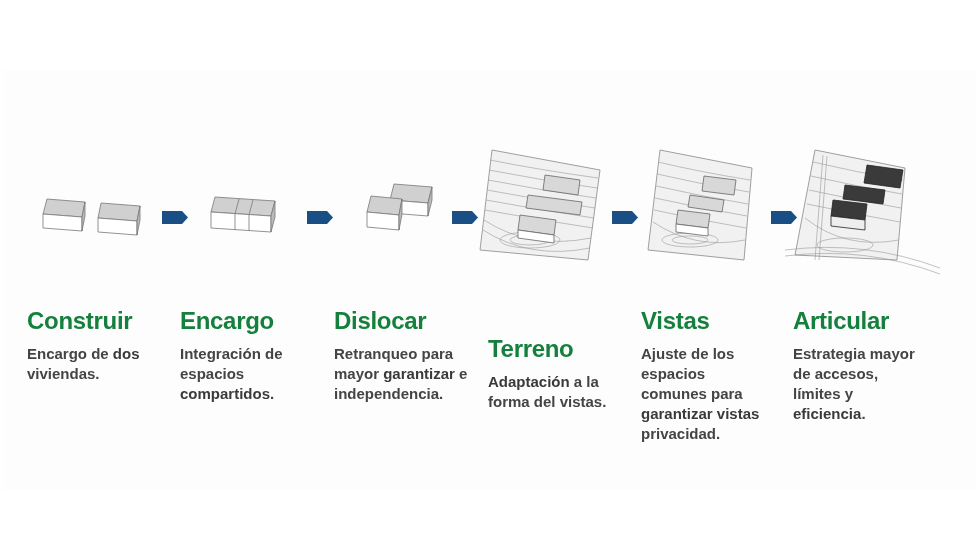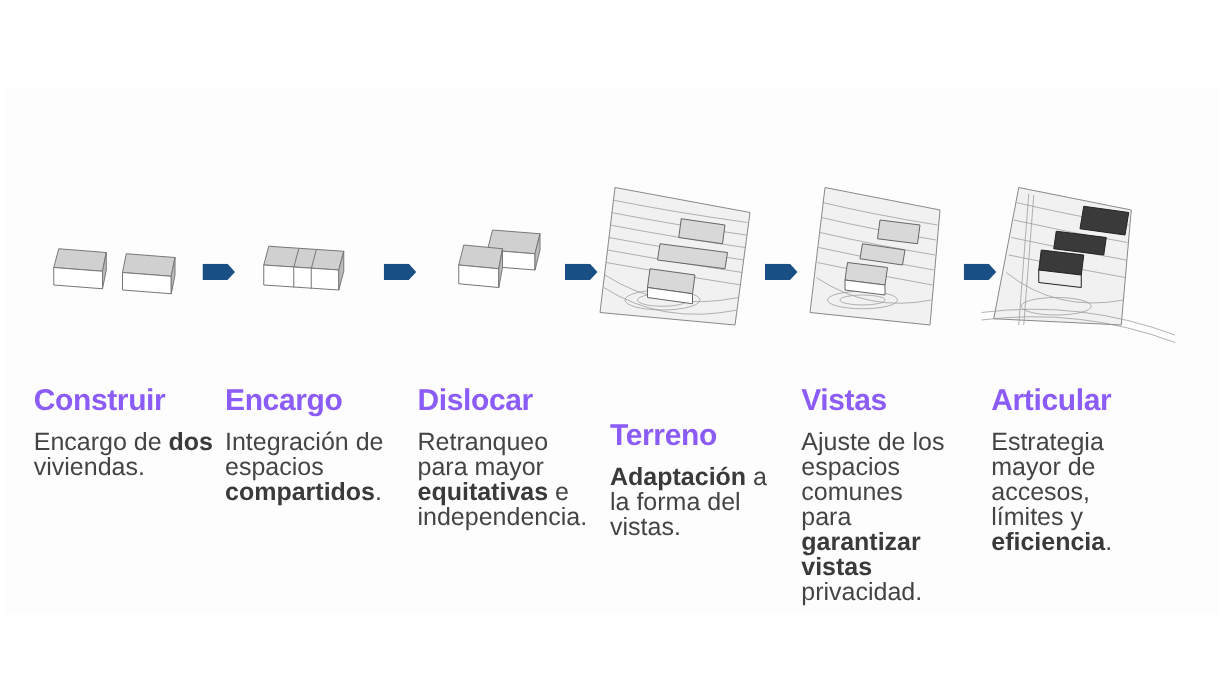--- a/index.html
+++ b/index.html
@@ -2,22 +2,22 @@
 <html><head>
 <meta charset="utf-8">
 <style>
   html, body { margin:0; padding:0; }
   body { width:980px; height:560px; background:#ffffff; position:relative; overflow:hidden;
          font-family:"Liberation Sans", "DejaVu Sans", sans-serif; }
   .panel { position:absolute; left:4px; top:70px; width:972px; height:420px; background:#fdfdfd; }
   .diagram { position:absolute; top:140px; height:150px; }
   .arrow { position:absolute; top:211px; width:26px; height:13px; }
   .step { position:absolute; top:306px; width:150px; }
-  .step h2 { margin:0; font-size:24px; font-weight:bold; color:#8b5cf6; letter-spacing:-0.3px; line-height:30px; }
-  .step p { margin:8px 0 0 0; font-size:20px; line-height:20px; color:#444444; }
+  .step h2 { margin:0; font-size:24px; font-weight:bold; color:#15803d; letter-spacing:-0.3px; line-height:30px; }
+  .step p { margin:8px 0 0 0; font-size:15px; line-height:20px; color:#444444;font-weight:bold; }
   .step p b { color:#3a3a3a; }
 </style>
 </head>
 <body>
 
 <div class="panel"></div>
 
 <svg class="diagram" style="left:35px;width:115px;" viewBox="0 0 115 150">
   <g stroke="#777" stroke-width="0.8">
     <polygon points="12,59 50,62 47,77 8,74" fill="#d0d0d0"></polygon>
@@ -135,21 +135,21 @@
 <div class="step" style="left:27px;">
   <h2>Construir</h2>
   <p><span>Encargo de </span><b>dos</b><span> viviendas.</span></p>
 </div>
 <div class="step" style="left:180px;width:130px;">
   <h2>Encargo</h2>
   <p><span>Integración de espacios </span><b>compartidos</b><span>.</span></p>
 </div>
 <div class="step" style="left:334px;width:135px;">
   <h2>Dislocar</h2>
-  <p><span>Retranqueo para mayor </span><b>equitativas</b><span> e independencia.</span></p>
+  <p><span>Retranqueo para mayor </span><b>garantizar</b><span> e independencia.</span></p>
 </div>
 <div class="step" style="left:488px;width:140px;margin-top:28px;">
   <h2>Terreno</h2>
   <p><span></span><b>Adaptación</b><span> a la forma del vistas.</span></p>
 </div>
 <div class="step" style="left:641px;width:125px;">
   <h2>Vistas</h2>
   <p><span>Ajuste de los espacios comunes para </span><b>garantizar vistas</b><span> privacidad.</span></p>
 </div>
 <div class="step" style="left:793px;width:135px;">

